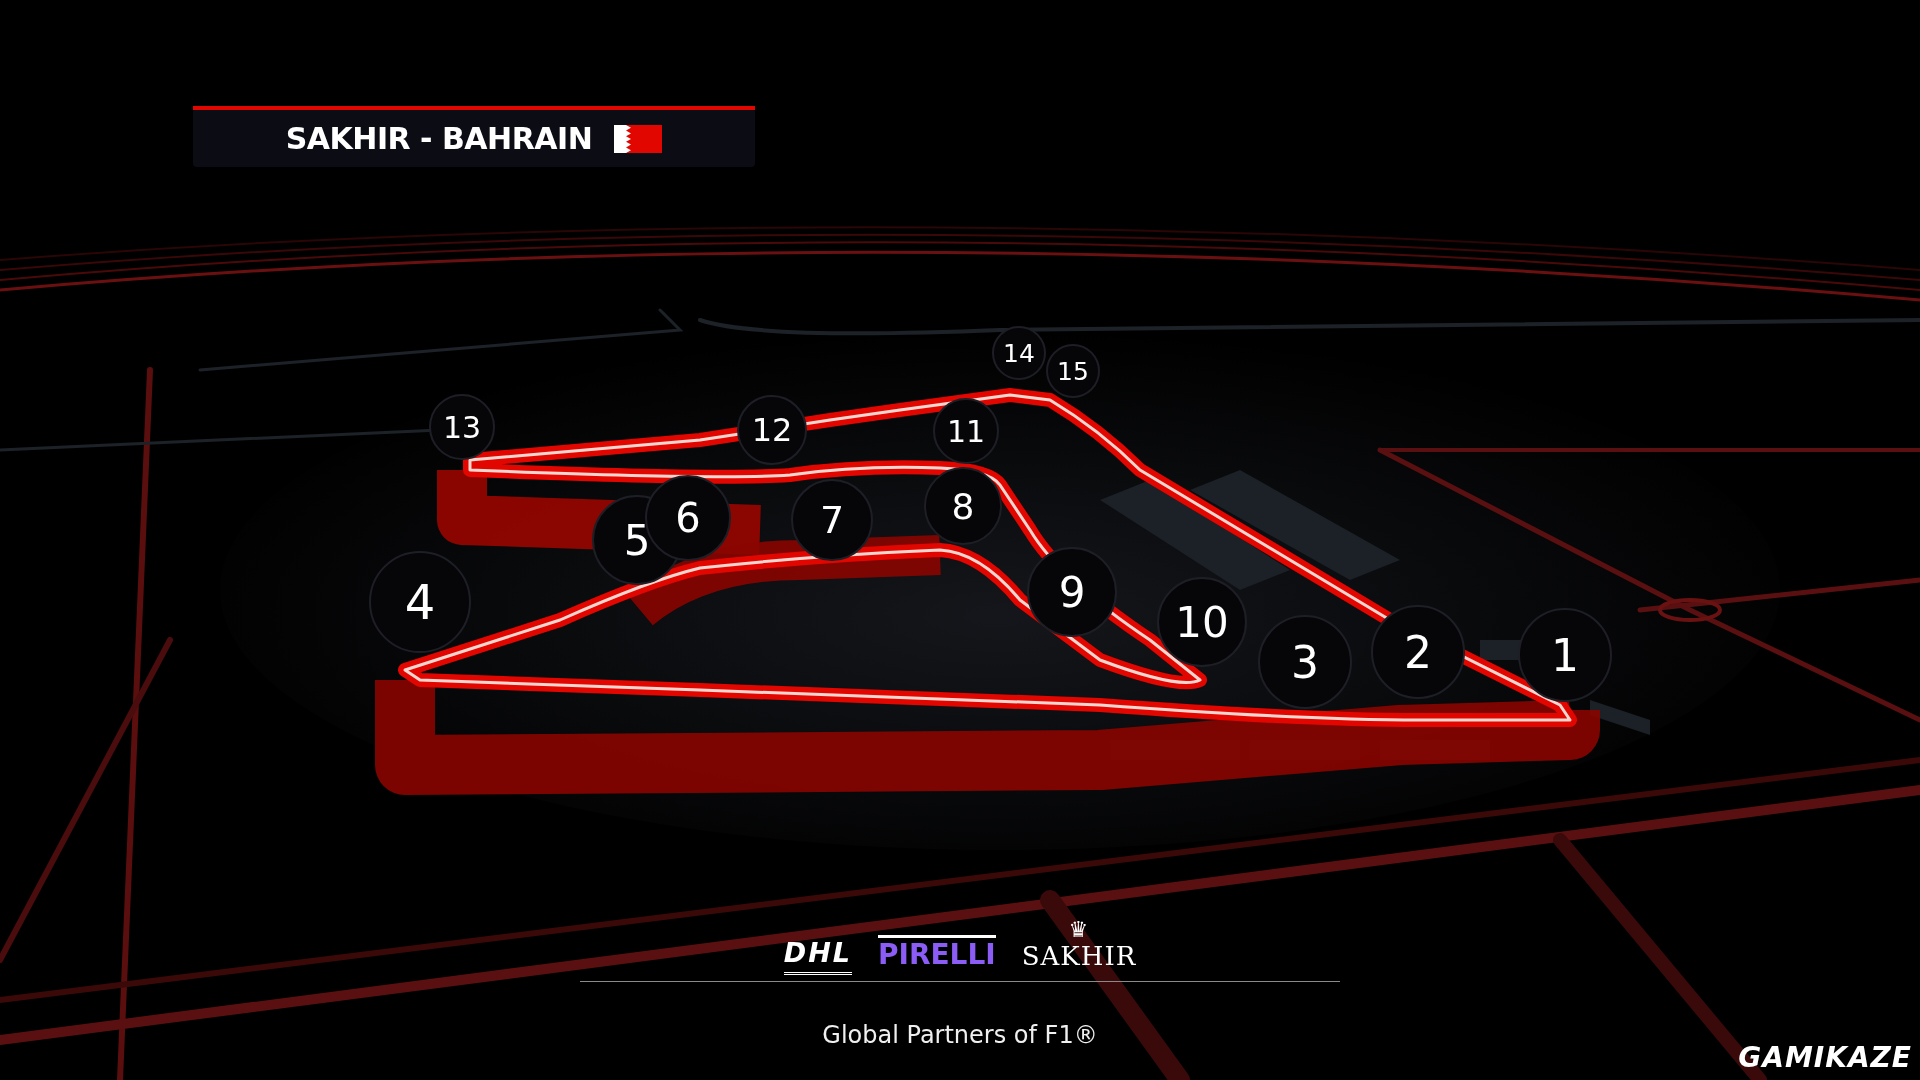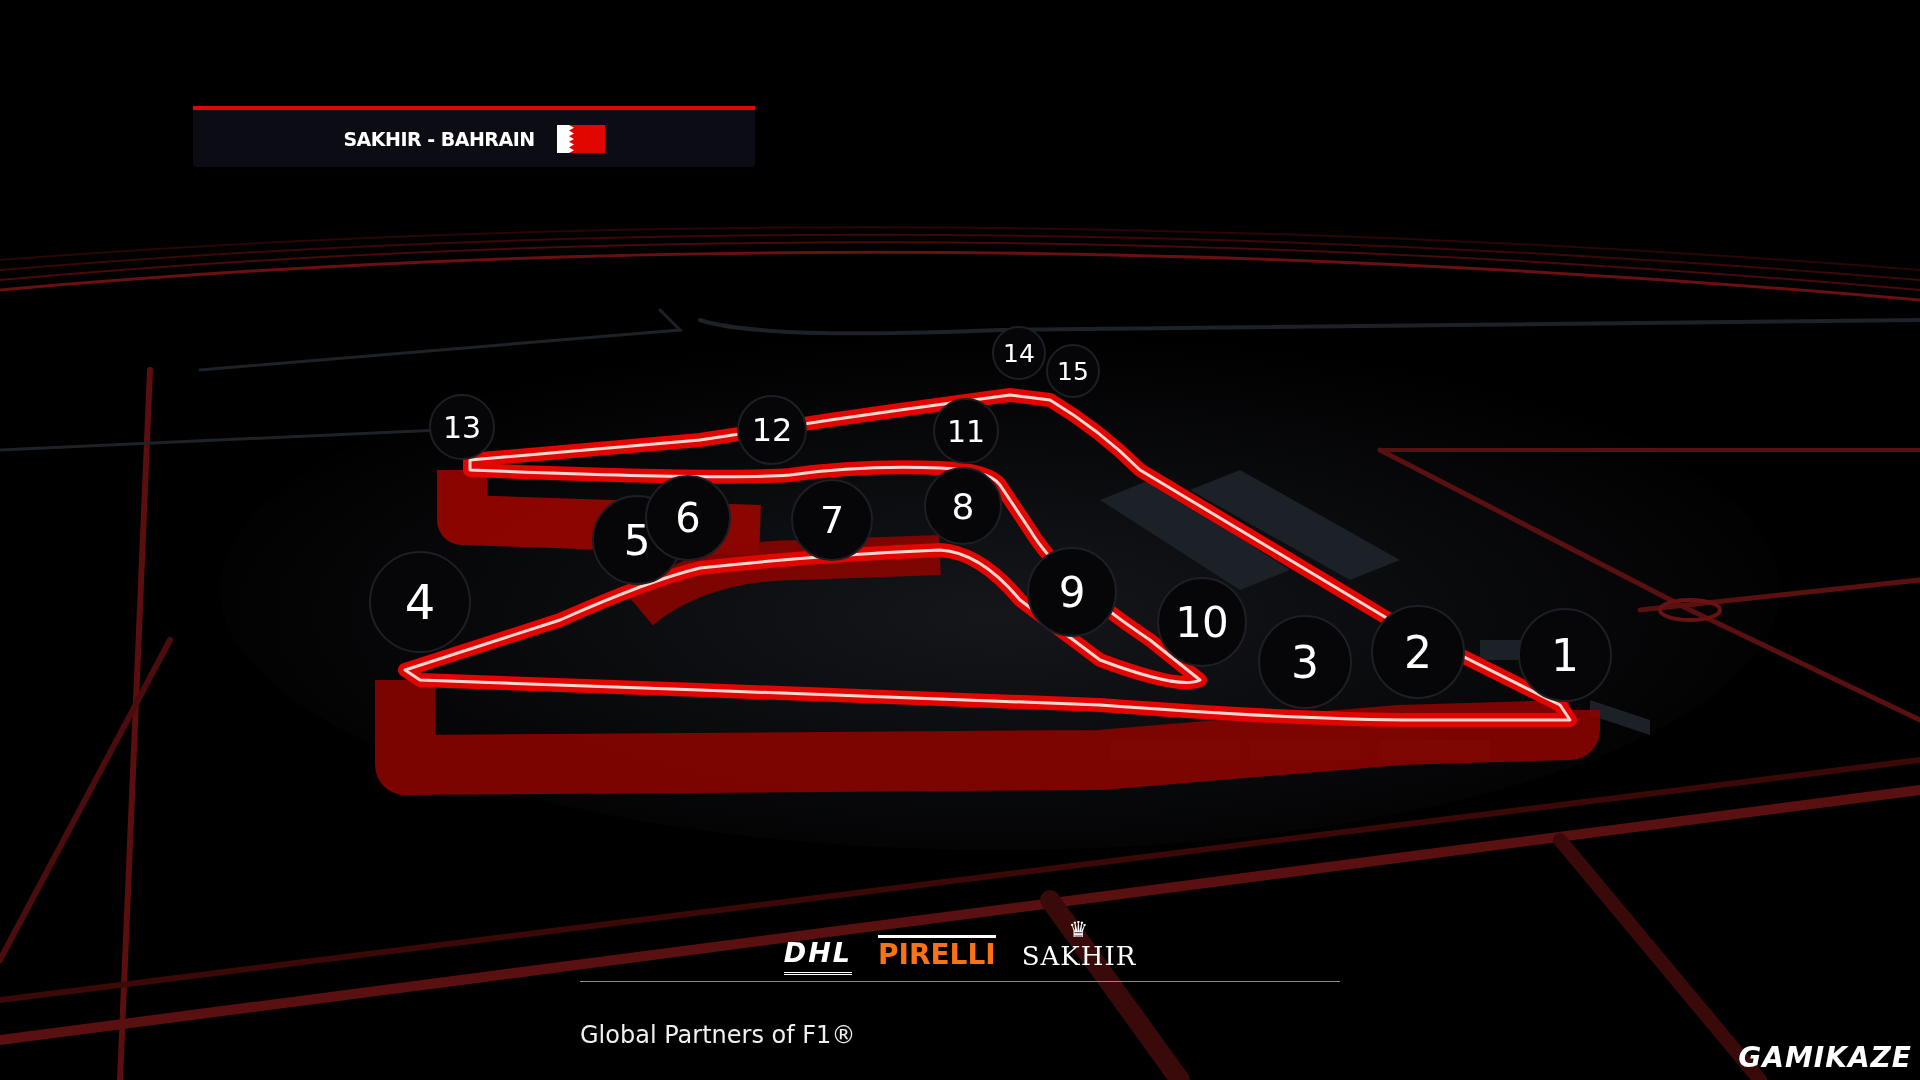--- a/index.html
+++ b/index.html
@@ -2,31 +2,31 @@
 <html><head>
 <meta charset="utf-8">
 <style>
   html, body { margin: 0; padding: 0; background: #000; }
   body { width: 1920px; height: 1080px; position: relative; overflow: hidden;
          font-family: "DejaVu Sans", sans-serif; color: #fff; }
   #scene { position: absolute; left: 0; top: 0; width: 1920px; height: 1080px; }
   .title-card { position: absolute; left: 193px; top: 106px; width: 562px; height: 57px;
                 background: #0c0d14; border-top: 4px solid #e10600; border-radius: 0 0 4px 4px;
                 display: flex; align-items: center; justify-content: center; gap: 22px; }
-  .title-text { font-family: "DejaVu Sans", sans-serif; font-weight: bold; font-size: 19px;
+  .title-text { font-family: "DejaVu Sans", sans-serif; font-weight: bold; font-size: 30px;
                 letter-spacing: -0.5px; color: #fff; text-align: center; }
   .flag { width: 48px; height: 28px; position: relative; background: #e10600; }
   .flag svg { position: absolute; left: 0; top: 0; }
-  .partners { position: absolute; left: 580px; top: 915px; width: 760px; text-align: left; }
+  .partners { position: absolute; left: 580px; top: 915px; width: 760px; text-align: center; }
   .logos { display: flex; justify-content: center; align-items: flex-end; gap: 26px; height: 60px; }
   .logo-dhl { font-family: "DejaVu Sans", sans-serif; font-style: italic; font-weight: bold;
               font-size: 27px; letter-spacing: 2px; color: #fff; padding-bottom: 4px;
               border-bottom: 3px double #fff; }
   .logo-pirelli { font-family: "DejaVu Sans", sans-serif; font-weight: bold; font-size: 28px;
-                  color: #f97316; letter-spacing: 0px; padding-bottom: 4px; border-top: 3px solid #fff; }
+                  color: #8b5cf6; letter-spacing: 0px; padding-bottom: 4px; border-top: 3px solid #fff; }
   .logo-rolex { font-family: "DejaVu Serif", serif; font-size: 26px; color: #fff; letter-spacing: 1px;
                 display: flex; flex-direction: column; align-items: center; padding-bottom: 4px; }
   .crown { font-size: 22px; line-height: 22px; }
   .divider { width: 760px; height: 1px; background: #8a8a8a; margin: 6px auto 6px; }
   .tagline { font-family: "DejaVu Sans", sans-serif; font-size: 24px; color: #f0f0f0; margin-top: 39px; }
   .watermark { position: absolute; right: 8px; bottom: 6px; font-family: "DejaVu Sans", sans-serif;
                font-weight: bold; font-style: italic; font-size: 28px; color: #fff; letter-spacing: 1px; }
 </style>
 </head>
 <body>

